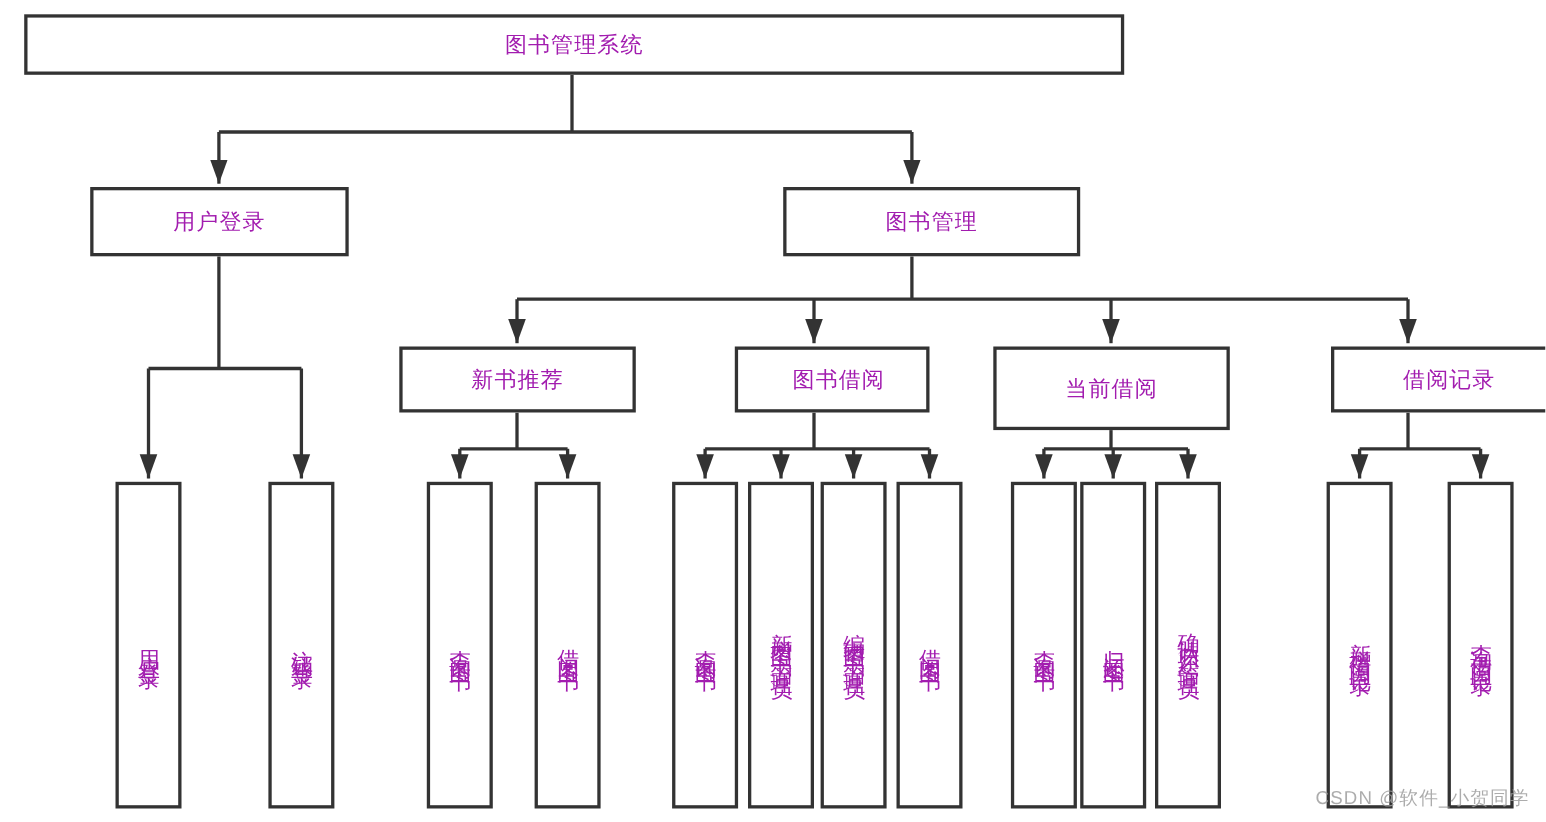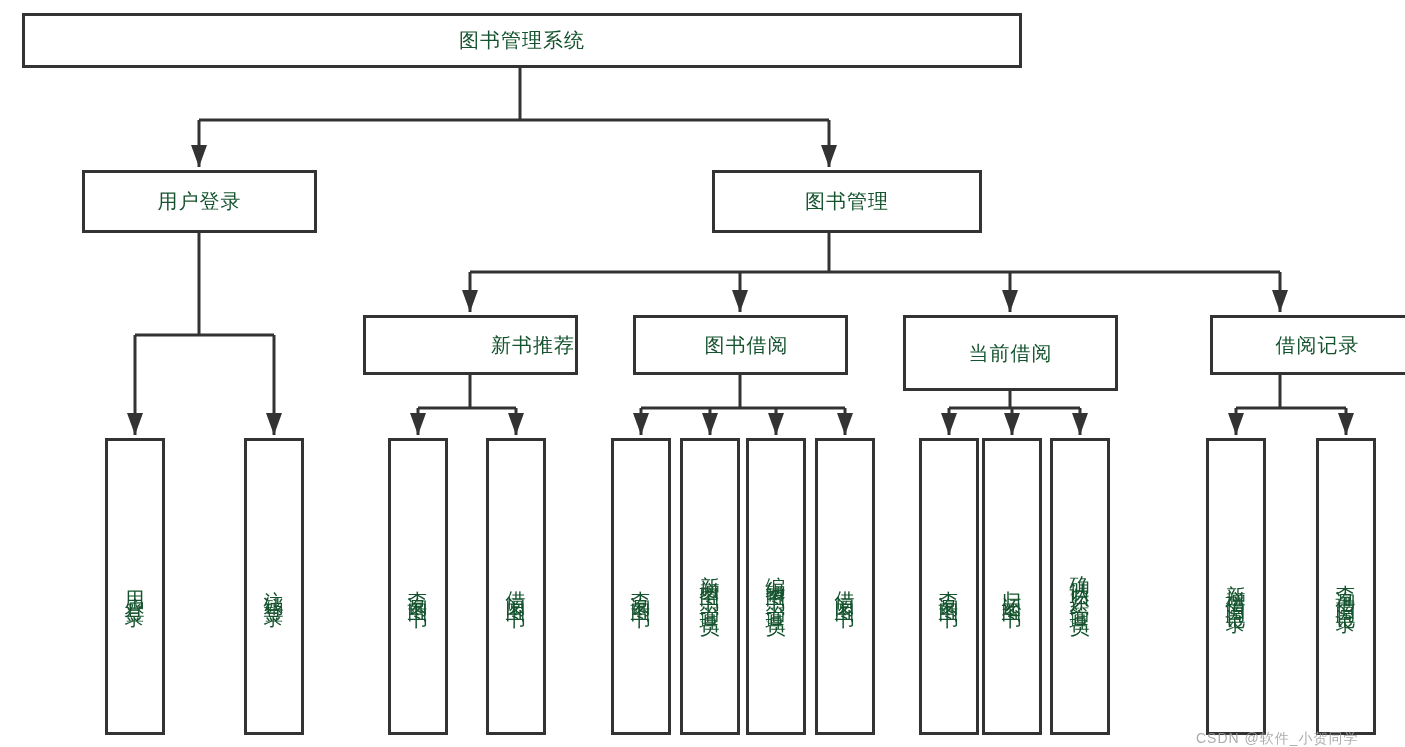--- a/index.html
+++ b/index.html
@@ -16,47 +16,46 @@
     left: 0; top: 0;
     width: 1405px; height: 747px;
     z-index: 0;
   }
   svg.wires path { stroke: #333333; stroke-width: 3; fill: none; }
   .node {
     position: absolute;
     box-sizing: border-box;
     background: #ffffff;
     border: 3px solid #333333;
-    color: #14532d;
+    color: #a21caf;
     display: flex;
     align-items: center;
     justify-content: center;
     z-index: 1;
   }
   .h-node { font-size: 20px; letter-spacing: 1px; }
   .v-node { z-index: 1; }
   .v-node .vtext {
     writing-mode: vertical-rl;
     text-orientation: mixed;
     font-size: 20px;
     line-height: 1;
     letter-spacing: 0.3em;
     white-space: nowrap;
   }
   .watermark {
     position: absolute;
     left: 1196px;
     top: 714px;
-    font-size: 14px;
+    font-size: 17px;
     color: #9e9e9e;
     letter-spacing: 1px;
     z-index: 3;
     opacity: 0.85;
     white-space: nowrap;
-    margin-top: 16px;
   }
 </style>
 </head>
 <body>
 
 <div class="canvas">
 
   <svg class="wires" viewBox="0 0 1405 747">
     <defs>
       <marker id="arr" markerUnits="userSpaceOnUse" markerWidth="26" markerHeight="20" refX="22" refY="9" orient="auto">
@@ -109,24 +108,24 @@
     <span>图书管理系统</span>
   </div>
 
   <div class="node h-node" style="left:82px; top:170px; width:235px; height:63px;">
     <span>用户登录</span>
   </div>
   <div class="node h-node" style="left:712px; top:170px; width:270px; height:63px;">
     <span>图书管理</span>
   </div>
 
-  <div class="node h-node" style="left:363px; top:315px; width:215px; height:60px;justify-content:flex-end;">
+  <div class="node h-node" style="left:363px; top:315px; width:215px; height:60px;">
     <span>新书推荐</span>
   </div>
-  <div class="node h-node" style="left:633px; top:315px; width:215px; height:60px;padding-left:12px;">
+  <div class="node h-node" style="left:668px; top:315px; width:177px; height:60px;padding-left:12px;">
     <span>图书借阅</span>
   </div>
   <div class="node h-node" style="left:903px; top:315px; width:215px; height:76px;">
     <span>当前借阅</span>
   </div>
   <div class="node h-node" style="left:1173px; top:315px; width:215px; height:60px;margin-left:37px;">
     <span>借阅记录</span>
   </div>
 
   <div class="node v-node" style="left:105px; top:438px; width:60px; height:297px;">

